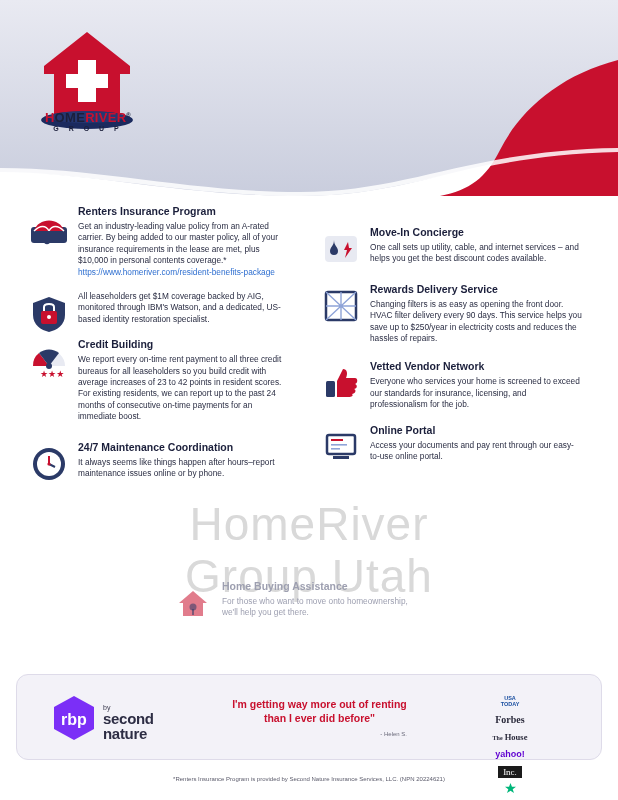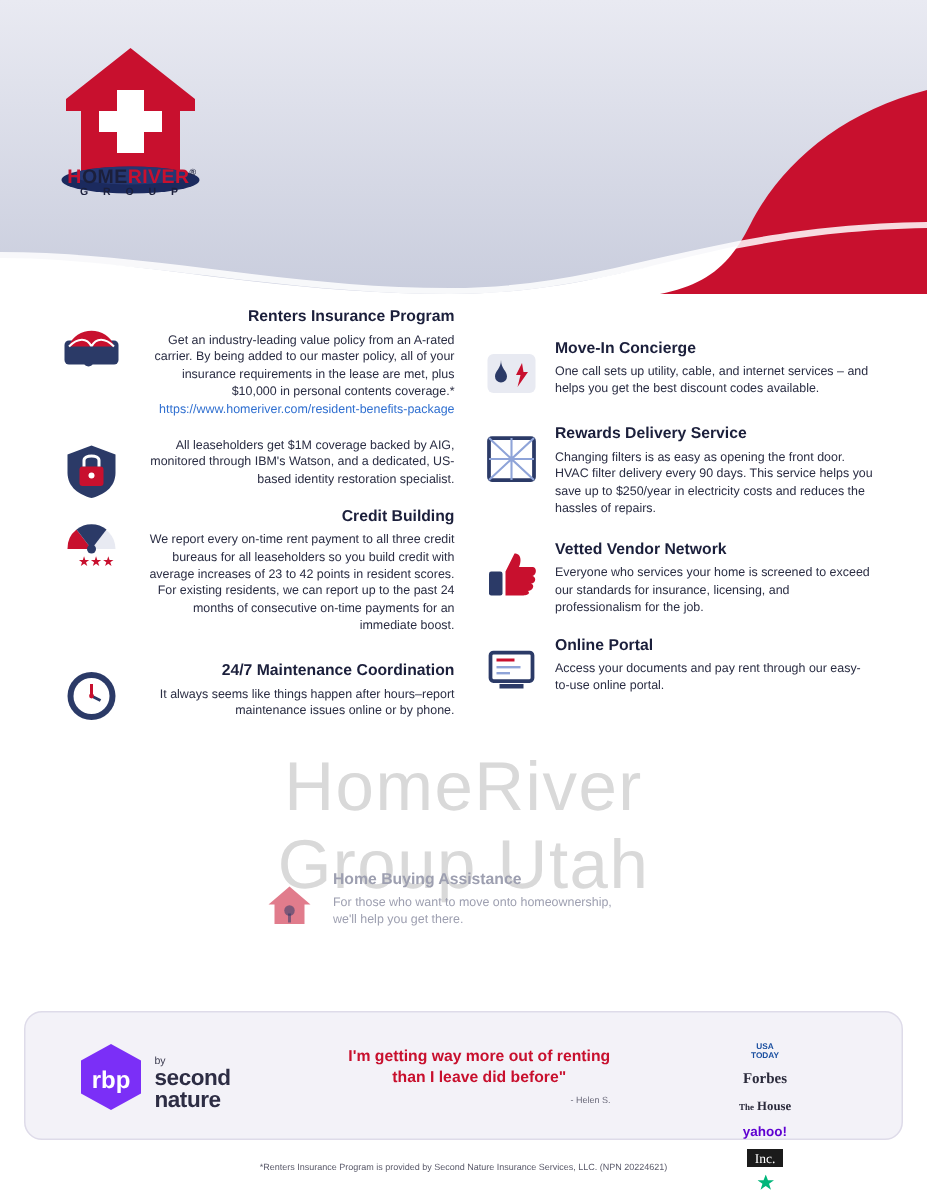--- a/index.html
+++ b/index.html
@@ -94,21 +94,21 @@
     left: 0;
     width: 618px;
     height: 440px;
     z-index: 8;
   }
   .col {
     position: absolute;
     top: 0;
     width: 265px;
   }
-  .col-left { left: 38px; text-align: right; }
+  .col-left { left: 26px; }
   .col-right { left: 318px; margin-top: 21px; }
 
   .item {
     position: relative;
     padding-left: 52px;
     margin-bottom: 13px;
   }
   .item-icon {
     position: absolute;
     left: 2px;
@@ -398,21 +398,21 @@
     <path d="M23 1 L43 12 L43 34 L23 45 L3 34 L3 12 Z" fill="#7b2ff7"></path>
     <text x="23" y="30" text-anchor="middle" font-size="16" font-weight="bold" fill="#ffffff" font-family="Liberation Sans, sans-serif">rbp</text>
   </svg>
 
   <div class="sn-text">by</div>
   <div class="sn-big">
     <span>second</span><br>
     <span>nature</span>
   </div>
 
-  <div class="quote">I'm getting way more out of renting than I leave did before"</div>
+  <div class="quote">I'm getting way more out of renting than I ever did before"</div>
   <div class="quote-author">- Helen S.</div>
 
   <div class="press">
     <div class="press-row">
       <div class="press-usa">
         <span>USA</span><br>
         <span>TODAY</span>
       </div>
       <div class="press-item press-forbes">Forbes</div>
       <div class="press-item press-house">

